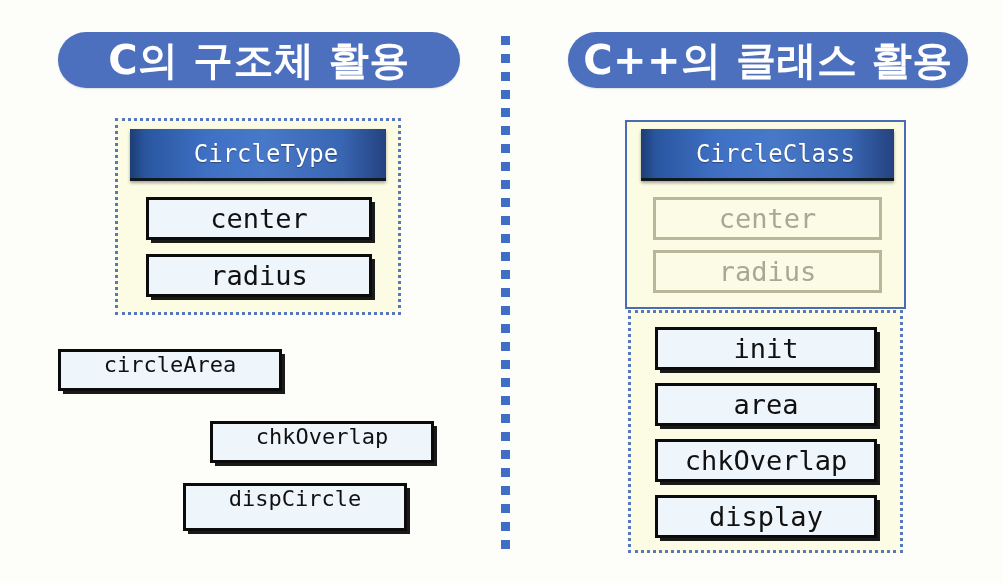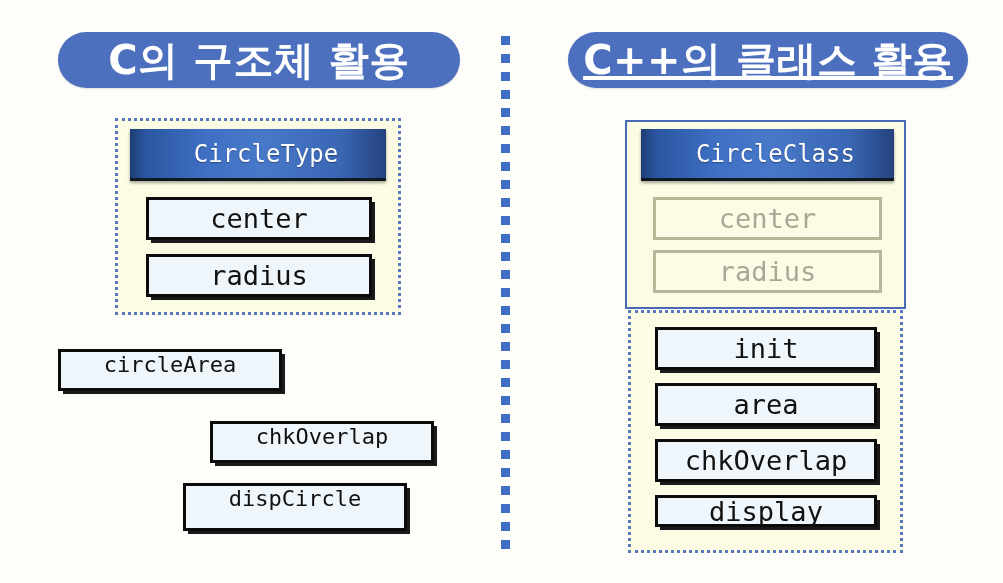--- a/index.html
+++ b/index.html
@@ -26,21 +26,21 @@
     border-radius: 999px;
     color: #ffffff;
     font-family: "DejaVu Sans", "Liberation Sans", sans-serif;
     font-weight: 700;
     font-size: 40px;
     letter-spacing: 0.5px;
     box-shadow: 0 1px 2px rgba(0,0,0,0.12);
     white-space: nowrap;
   }
   #title-left  { left: 58px;  top: 32px; width: 402px; height: 56px; }
-  #title-right { left: 568px; top: 32px; width: 400px; height: 56px; text-decoration: underline; }
+  #title-right { left: 568px; top: 32px; width: 400px; height: 56px; }
 
   
   #divider {
     position: absolute;
     left: 501px;
     top: 36px;
     width: 9px;
     height: 514px;
     background-image: repeating-linear-gradient(
         to bottom,
@@ -175,16 +175,16 @@
   </div>
 
   <div class="box" style="left:24px; top:70px; width:222px; height:43px;">
     <span>area</span>
   </div>
 
   <div class="box" style="left:24px; top:126px; width:222px; height:43px;">
     <span>chkOverlap</span>
   </div>
 
-  <div class="box" style="left:24px; top:182px; width:222px; height:32px;text-align:right;">
+  <div class="box" style="left:24px; top:182px; width:222px; height:43px;text-align:right;">
     <span>display</span>
   </div>
 </div>
 
 </body></html>

